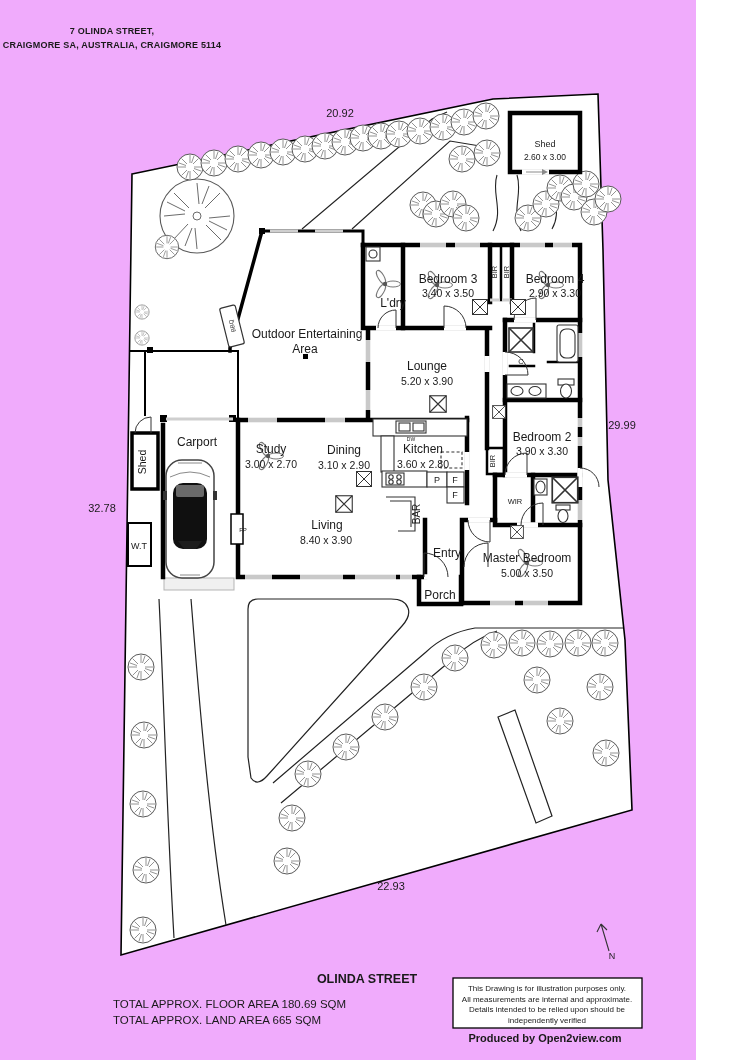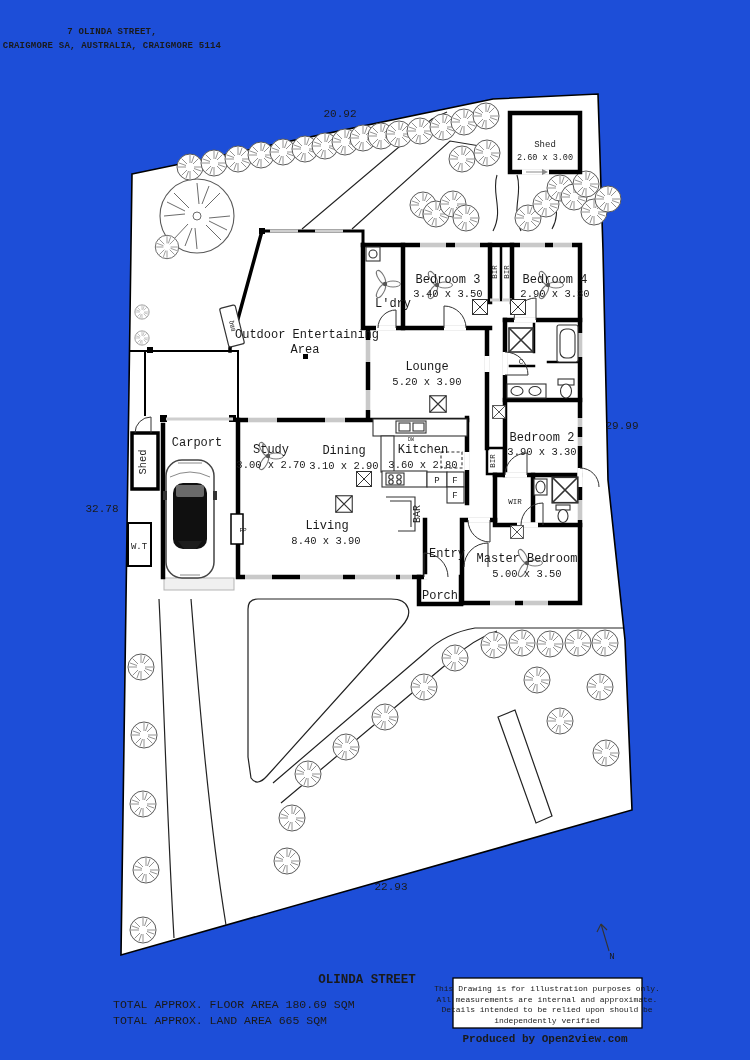--- a/index.html
+++ b/index.html
@@ -1,17 +1,17 @@
 <!DOCTYPE html>
 <html><head>
 <meta charset="utf-8">
 <style>
   html,body { margin:0; padding:0; background:#fff; }
-  .plan { position:relative; width:750px; height:1060px; background:#1d4ed8;
-          font-family:Liberation Mono, monospace; overflow:hidden; }
+  .plan { position:relative; width:696px; height:1060px; background:#f0abfc;
+          font-family:Liberation Sans, sans-serif; overflow:hidden; }
   svg { display:block; }
   text { fill:#1a1a1a; }
   .hdr  { font-size:9px; font-weight:bold; text-anchor:middle; letter-spacing:.2px; }
   .rn   { font-size:12px;  text-anchor:middle; }
   .rd   { font-size:10.5px; text-anchor:middle; }
   .dim  { font-size:11px;  text-anchor:middle; }
   .sm   { font-size:7.5px; text-anchor:middle; }
   .md   { font-size:9px;   text-anchor:middle; }
   .xs   { font-size:6px;   text-anchor:middle; }
   .xxs  { font-size:5px;   text-anchor:middle; }

